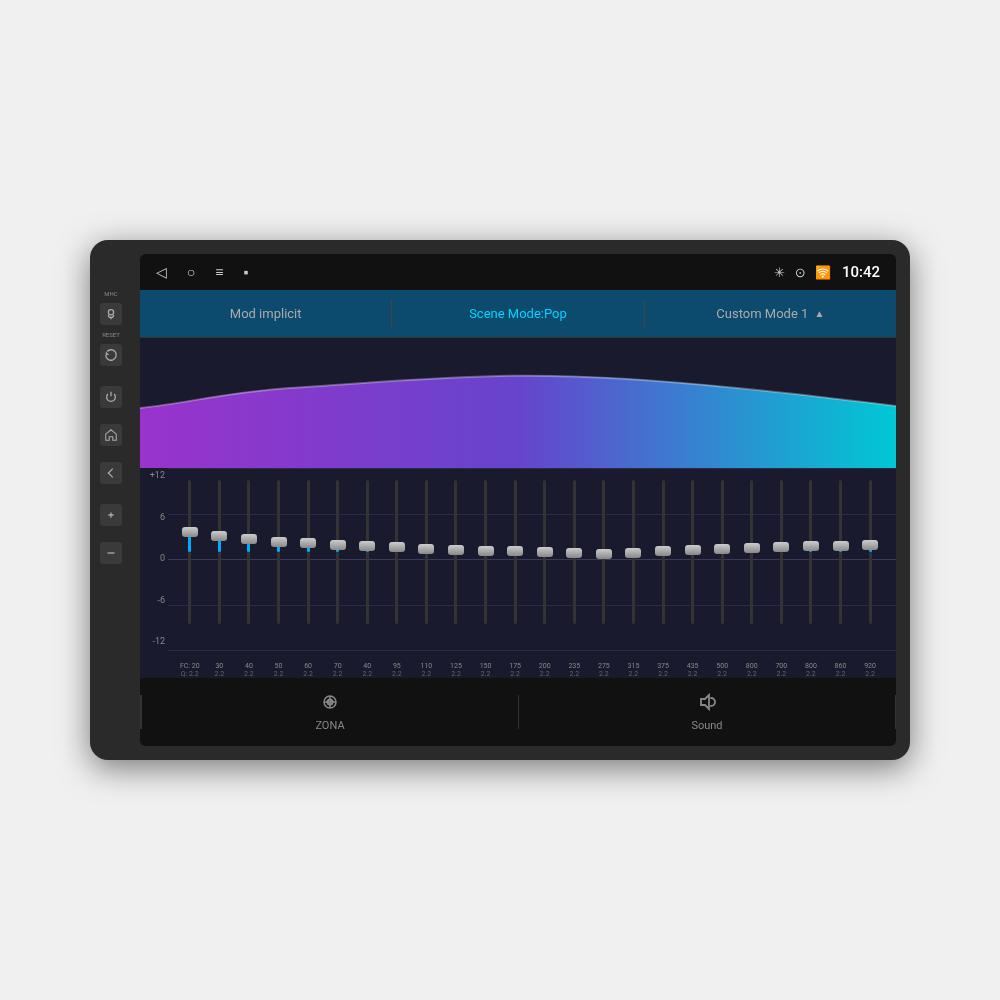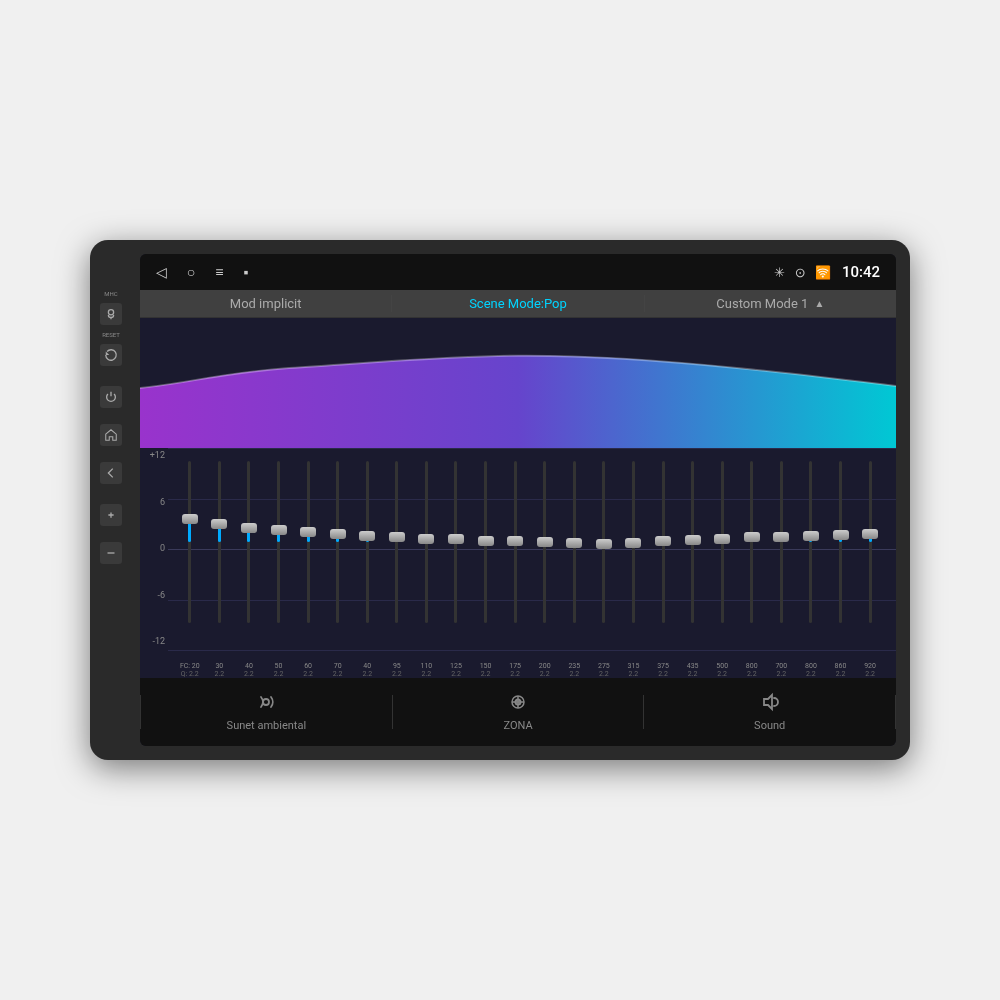--- a/index.html
+++ b/index.html
@@ -92,22 +92,22 @@
       font-size: 13px;
     }
     .time {
       font-size: 15px;
       font-weight: 500;
       color: #fff;
     }
 
     
     .header-tabs {
-      height: 28px;
-      background: #404040;
+      height: 48px;
+      background: #0c4a6e;
       display: flex;
       align-items: center;
       border-bottom: 1px solid #333;
       flex-shrink: 0;
     }
     .tab-item {
       flex: 1;
       display: flex;
       align-items: center;
       justify-content: center;
@@ -721,29 +721,20 @@
           </div>
           <div class="freq-col-label">
             <span class="freq-label">920</span>
             <span class="q-label">2.2</span>
           </div>
         </div>
     </div>
 
     <div class="bottom-nav">
       <div class="bottom-nav-divider"></div>
-      <div class="bottom-nav-item">
-        <span class="nav-icon-svg">
-          <svg width="24" height="20" viewBox="0 0 24 20">
-            <circle cx="12" cy="10" r="3" fill="none" stroke="#888" stroke-width="1.8"></circle>
-            <path d="M7 5a8 8 0 010 10M17 5a8 8 0 010 10" fill="none" stroke="#888" stroke-width="1.8" stroke-linecap="round"></path>
-          </svg>
-        </span>
-        <span class="nav-label">Sunet ambiental</span>
-      </div>
       <div class="bottom-nav-divider"></div>
       <div class="bottom-nav-item">
         <span class="nav-icon-svg">
           <svg width="24" height="20" viewBox="0 0 24 20">
             <circle cx="12" cy="10" r="2.5" fill="none" stroke="#888" stroke-width="2"></circle>
             <circle cx="12" cy="10" r="6" fill="none" stroke="#888" stroke-width="1.5"></circle>
             <line x1="12" y1="4" x2="12" y2="16" stroke="#888" stroke-width="1.5"></line>
             <line x1="6" y1="10" x2="18" y2="10" stroke="#888" stroke-width="1.5"></line>
           </svg>
         </span>

